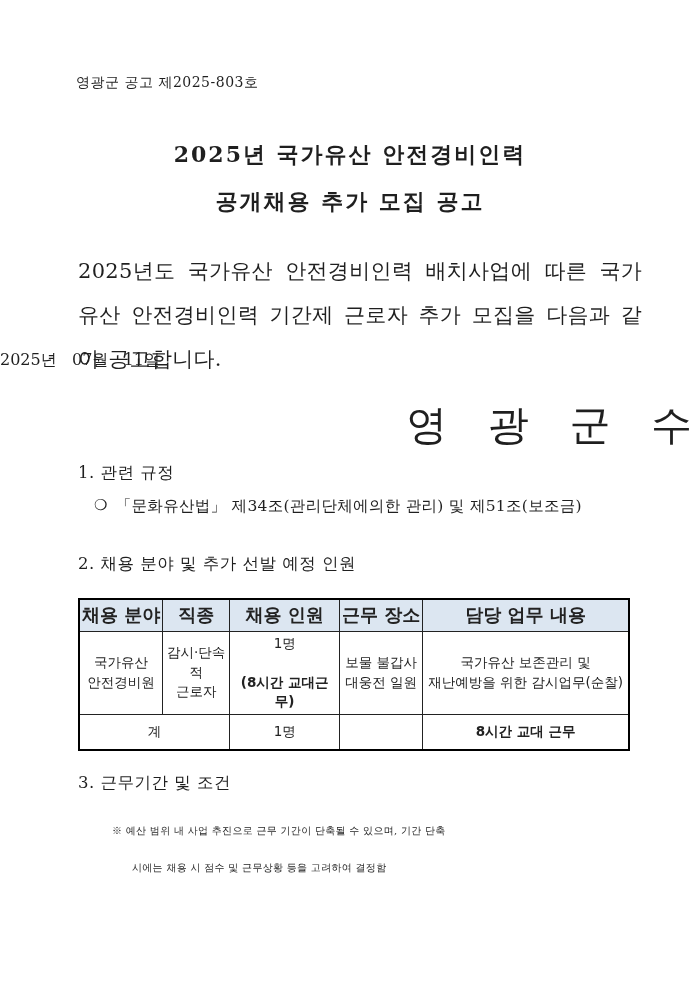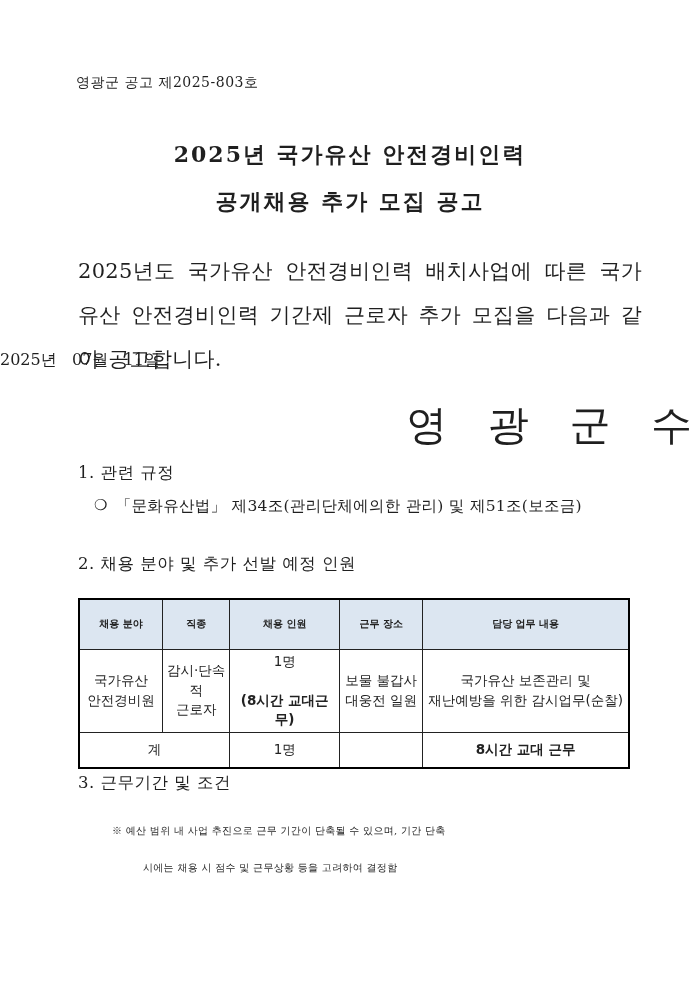--- a/index.html
+++ b/index.html
@@ -110,43 +110,43 @@
   table.recruit th, table.recruit td {
     border: 1px solid #222;
     vertical-align: middle;
     padding: 2px 1px;
     white-space: pre-line;
     line-height: 1.45;
   }
   table.recruit thead th {
     background: #dce6f1;
     font-weight: bold;
-    height: 50px;
-    font-size: 10px;
+    height: 32px;
+    font-size: 18px;
   }
   table.recruit .body-row td { height: 56px; }
   table.recruit .total-row td { height: 36px; }
   .col1 { width: 15.2%; }
   .col2 { width: 12.2%; }
   .col3 { width: 20.0%; }
   .col4 { width: 15.1%; }
   .col5 { width: 37.5%; }
   .cell-bold { font-weight: bold; }
 
   .note-block {
     position: absolute;
     top: 812px;
     left: 112px;
     width: 512px;
     font-size: 10px;
     font-weight: normal;
     line-height: 37px;
     letter-spacing: 0.3px;
   }
-  .note-line2 { margin-left: 31px; }
+  .note-line2 { margin-left: 20px; }
 </style>
 </head>
 <body>
 
 <div class="page">
 
   <div class="doc-number">영광군 공고 제2025-803호</div>
 
   <div class="title-block">
     <div class="title-line">2025년 국가유산 안전경비인력</div>

